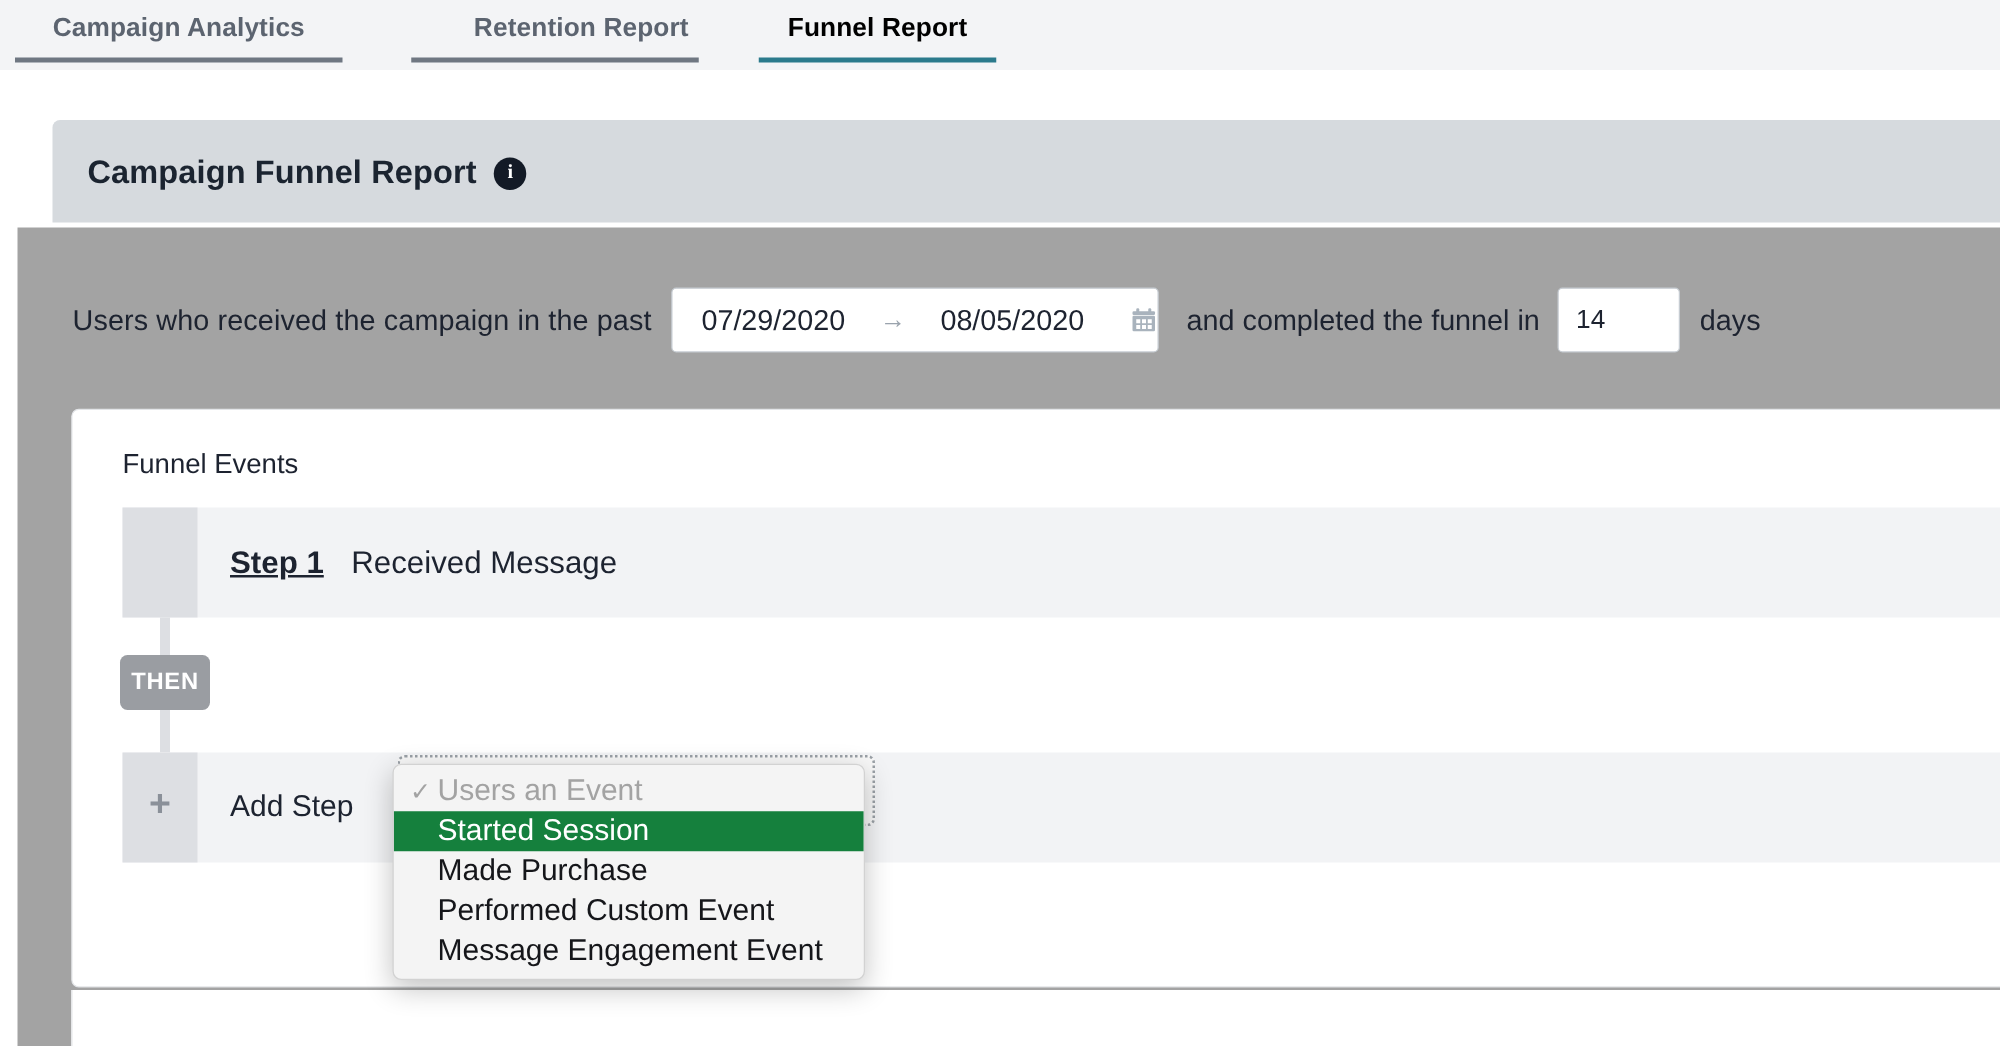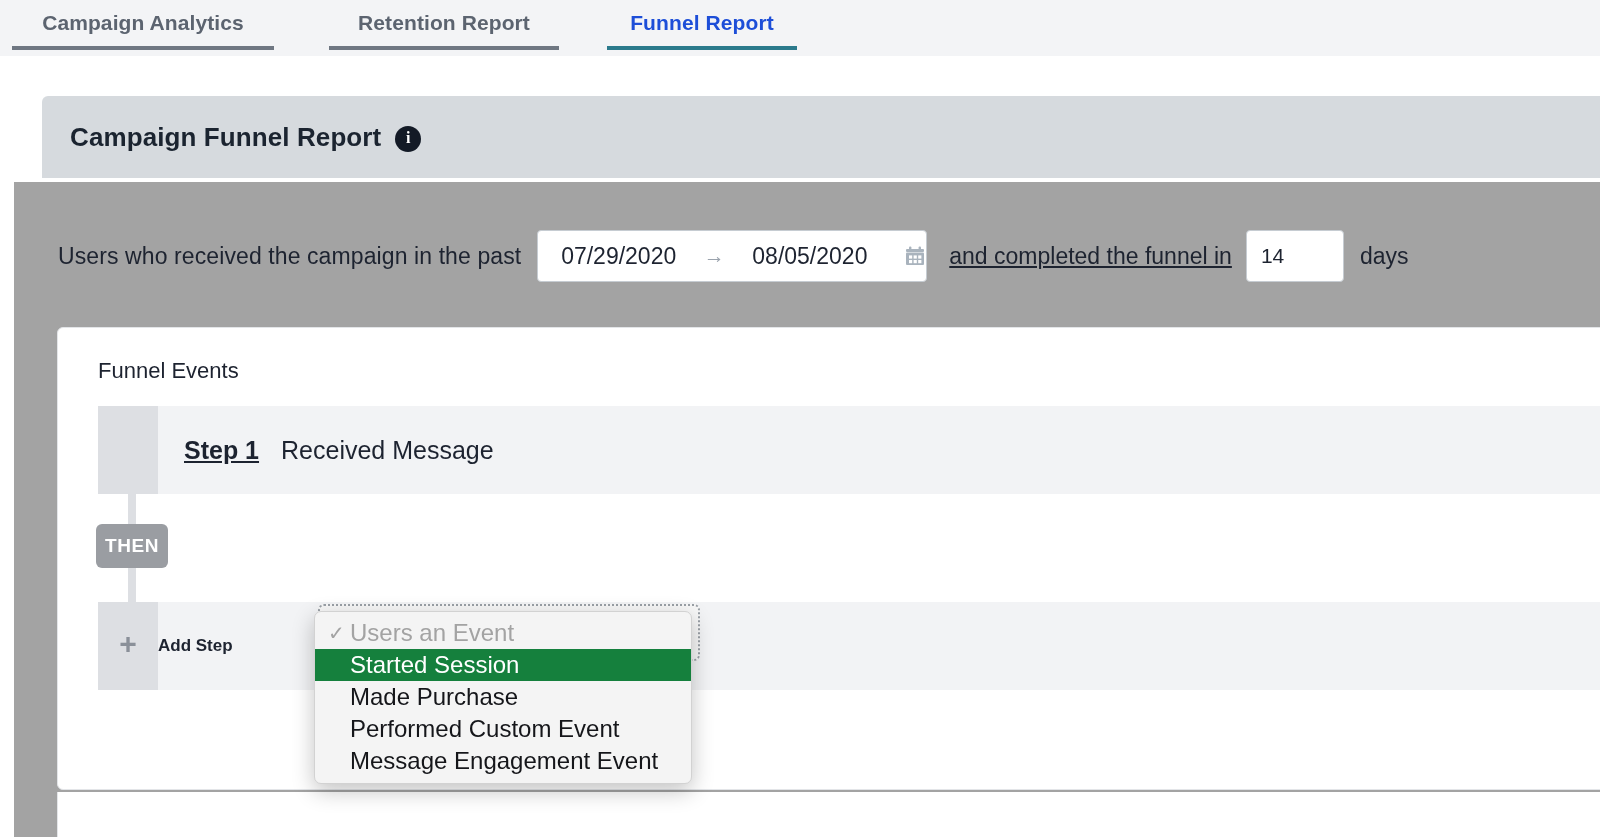--- a/index.html
+++ b/index.html
@@ -35,25 +35,25 @@
     font-size: 21px;
     font-weight: bold;
     letter-spacing: .1px;
     color: #5c6470;
     border-bottom: 4px solid #6f7782;
     padding: 0 8px;
     cursor: pointer;
     white-space: nowrap;
   }
   .tab.t1 { margin-left: 12px; width: 262px; }
-  .tab.t2 { margin-left: 55px; width: 230px; }
+  .tab.t2 { margin-left: 55px; width: 230px; justify-content: flex-end; }
   .tab.t3 {
     margin-left: 48px;
     width: 190px;
-    color: #1d4ed8;
+    color: #000000;
     border-bottom-color: #2b7a8c;
   }
 
   
   .panel-header {
     position: absolute;
     left: 14px; top: 96px;
     width: 1586px;
     height: 82px;
     background: #d6dade;
@@ -129,21 +129,21 @@
     text-align: center;
   }
   .arrow-icon {
     color: #9aa3ad;
     font-size: 21px;
     width: 34px;
     text-align: center;
   }
   .cal-icon { margin-left: 14px; display: flex; }
 
-  .lbl2 { margin-left: 22px; font-size: 23px; text-decoration: underline; }
+  .lbl2 { margin-left: 22px; font-size: 23px; }
 
   .days-input {
     margin-left: 14px;
     width: 98px;
     height: 52px;
     border: 1px solid #c6ccd2;
     border-radius: 4px;
     background: #fff;
     font-family: "Liberation Sans", sans-serif;
     font-size: 21px;
@@ -216,22 +216,23 @@
     font-weight: bold;
     color: #1d2330;
     text-decoration: underline;
   }
   .step-evt {
     margin-left: 22px;
     font-size: 25px;
     color: #1d2330;
   }
   .add-step-lbl {
-    font-size: 17px;
-    font-weight: bold;
+    margin-left: 26px;
+    font-size: 24px;
+    font-weight: normal;
     color: #1d2330;
   }
 
   
   .connector {
     position: absolute;
     left: 70px; top: 166px;
     width: 8px;
     height: 108px;
     background: #dddfe3;

